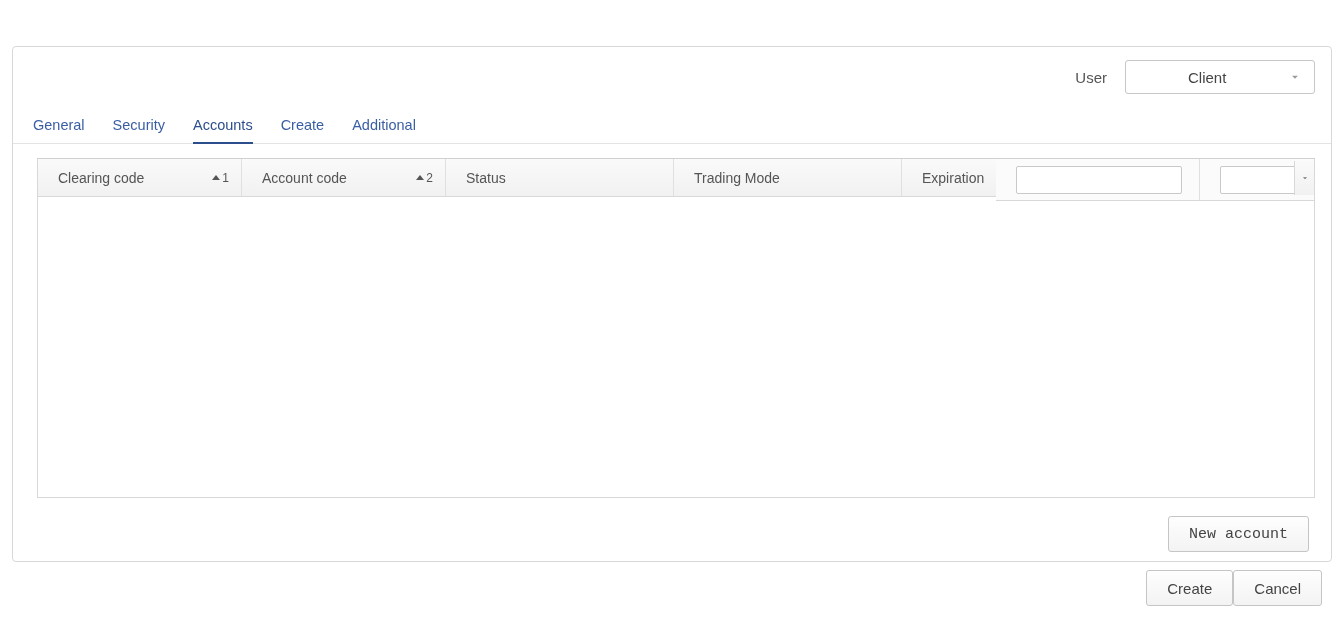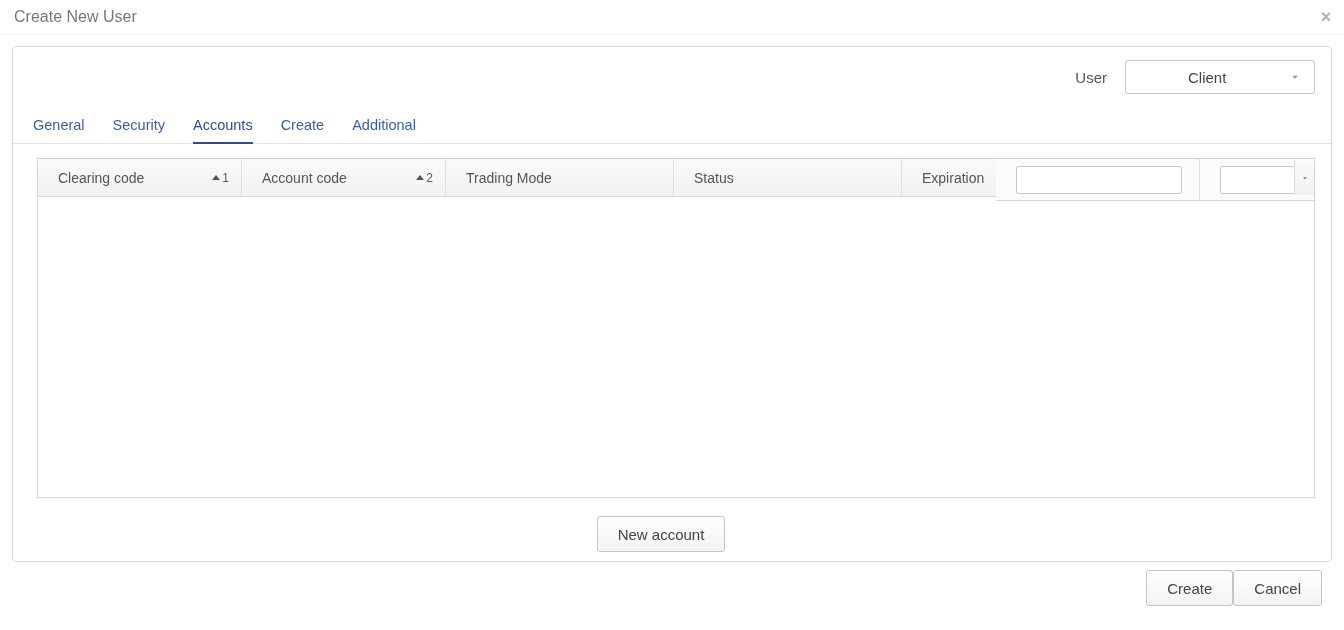--- a/index.html
+++ b/index.html
@@ -215,22 +215,23 @@
   }
   .hscroll .thumb {
     position: absolute;
     left: 8px; top: 2px;
     width: 690px; height: 8px;
     background: #b7b7b7;
     border-radius: 4px;
   }
   .panel-actions {
     display: flex;
-    justify-content: center;
+    justify-content: flex-end;
     padding: 18px 22px 0 0;
+    font-family: Liberation Mono, monospace;
   }
   .btn {
     height: 36px;
     border: 1px solid #c5c5c5;
     border-radius: 3px;
     background: linear-gradient(#fefefe,#f3f3f3);
     color: #444;
     font-size: 15px;
     padding: 0 20px;
     display: flex; align-items: center; justify-content: center;
@@ -245,24 +246,20 @@
     align-items: center;
     padding: 0 22px 0 0;
     border-top: 0;
   }
   svg { display: block; }
 </style>
 </head>
 <body>
 <div class="window">
 
-  <div class="titlebar">
-    <div class="title">Create New User</div>
-    <div class="close-x">×</div>
-  </div>
 
   <div class="panel">
 
     <div class="type-row">
       <div class="type-label">User</div>
       <div class="select">
         <span class="sel-text">Client</span>
         <span class="sel-caret">
           <svg width="14" height="14" viewBox="0 0 24 24">
               <path fill="currentColor" d="M7 10l5 5 5-5z"></path>
@@ -291,24 +288,24 @@
             </span>
           </div>
           <div class="gcell" style="width:204px">
             <span>Account code</span>
             <span class="sort-ind">
               <span class="sort-arrow"></span>
               <span>2</span>
             </span>
           </div>
           <div class="gcell" style="width:228px">
+            <span>Status</span>
+          </div>
+          <div class="gcell" style="width:228px">
             <span>Trading Mode</span>
-          </div>
-          <div class="gcell" style="width:228px">
-            <span>Status</span>
           </div>
           <div class="gcell" style="flex:1;border-right:none">
             <span>Expiration</span>
           </div>
         </div>
 
         <div class="grid-more">
           <svg width="10" height="10" viewBox="0 0 24 24">
               <path fill="currentColor" d="M7 10l5 5 5-5z"></path>
             </svg>

